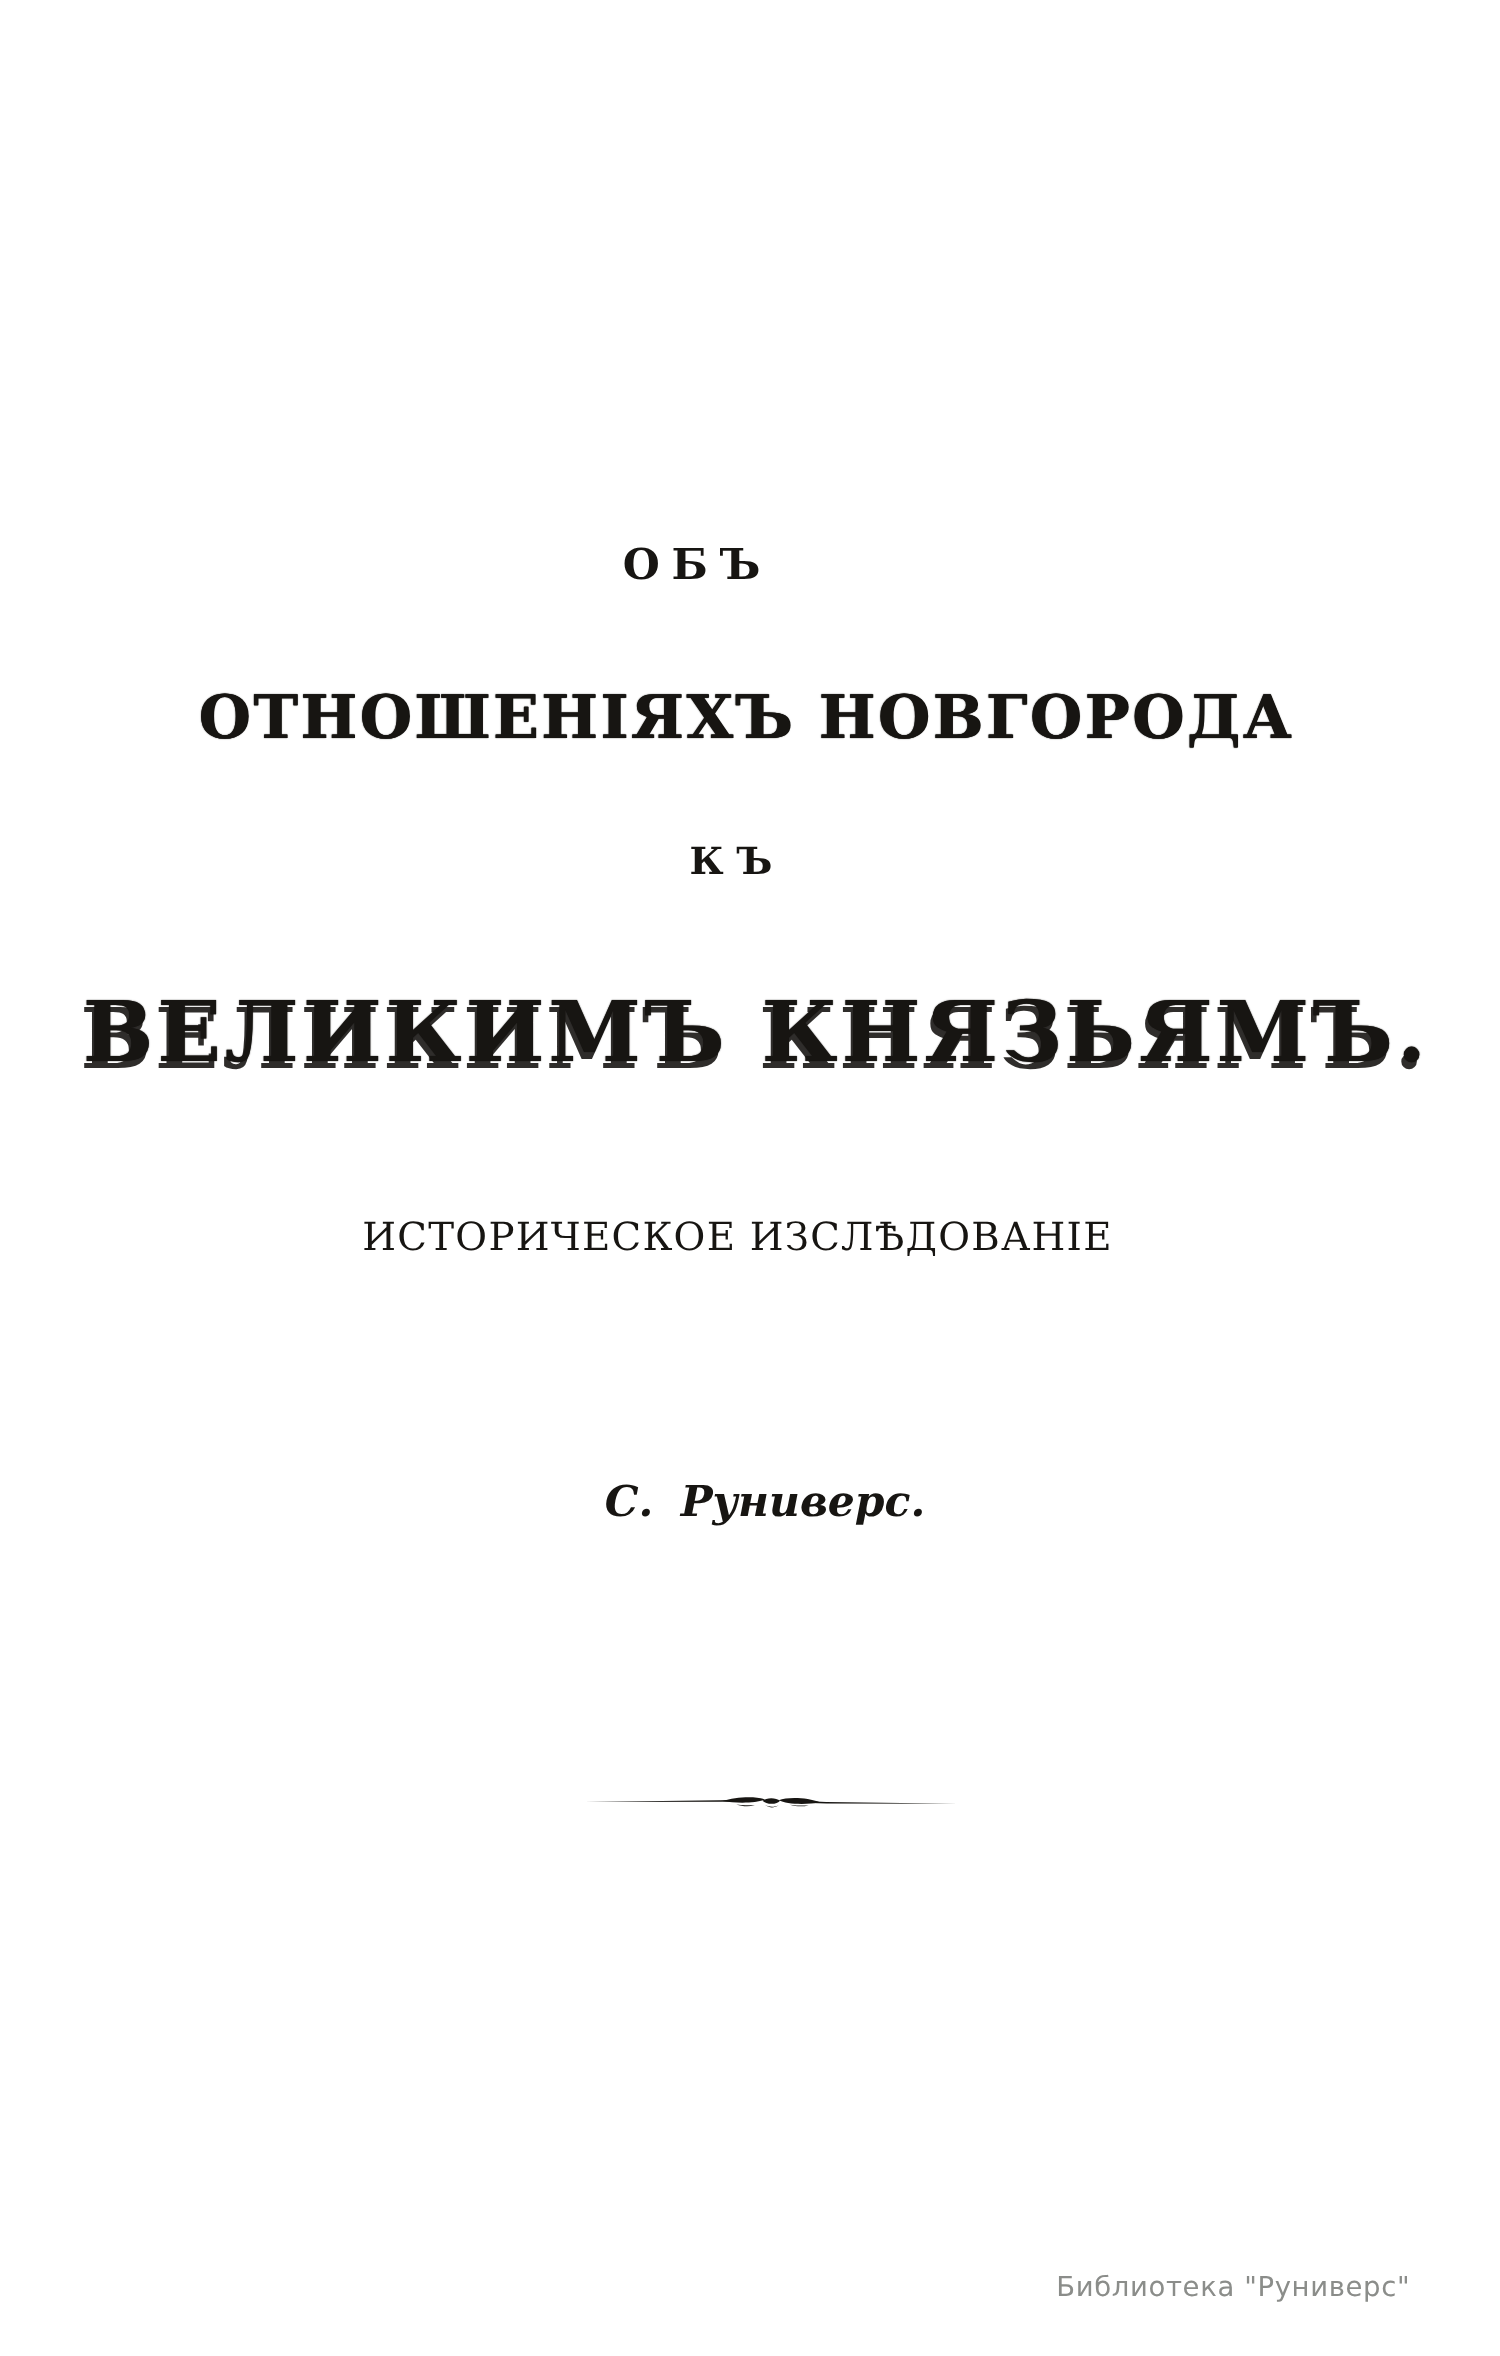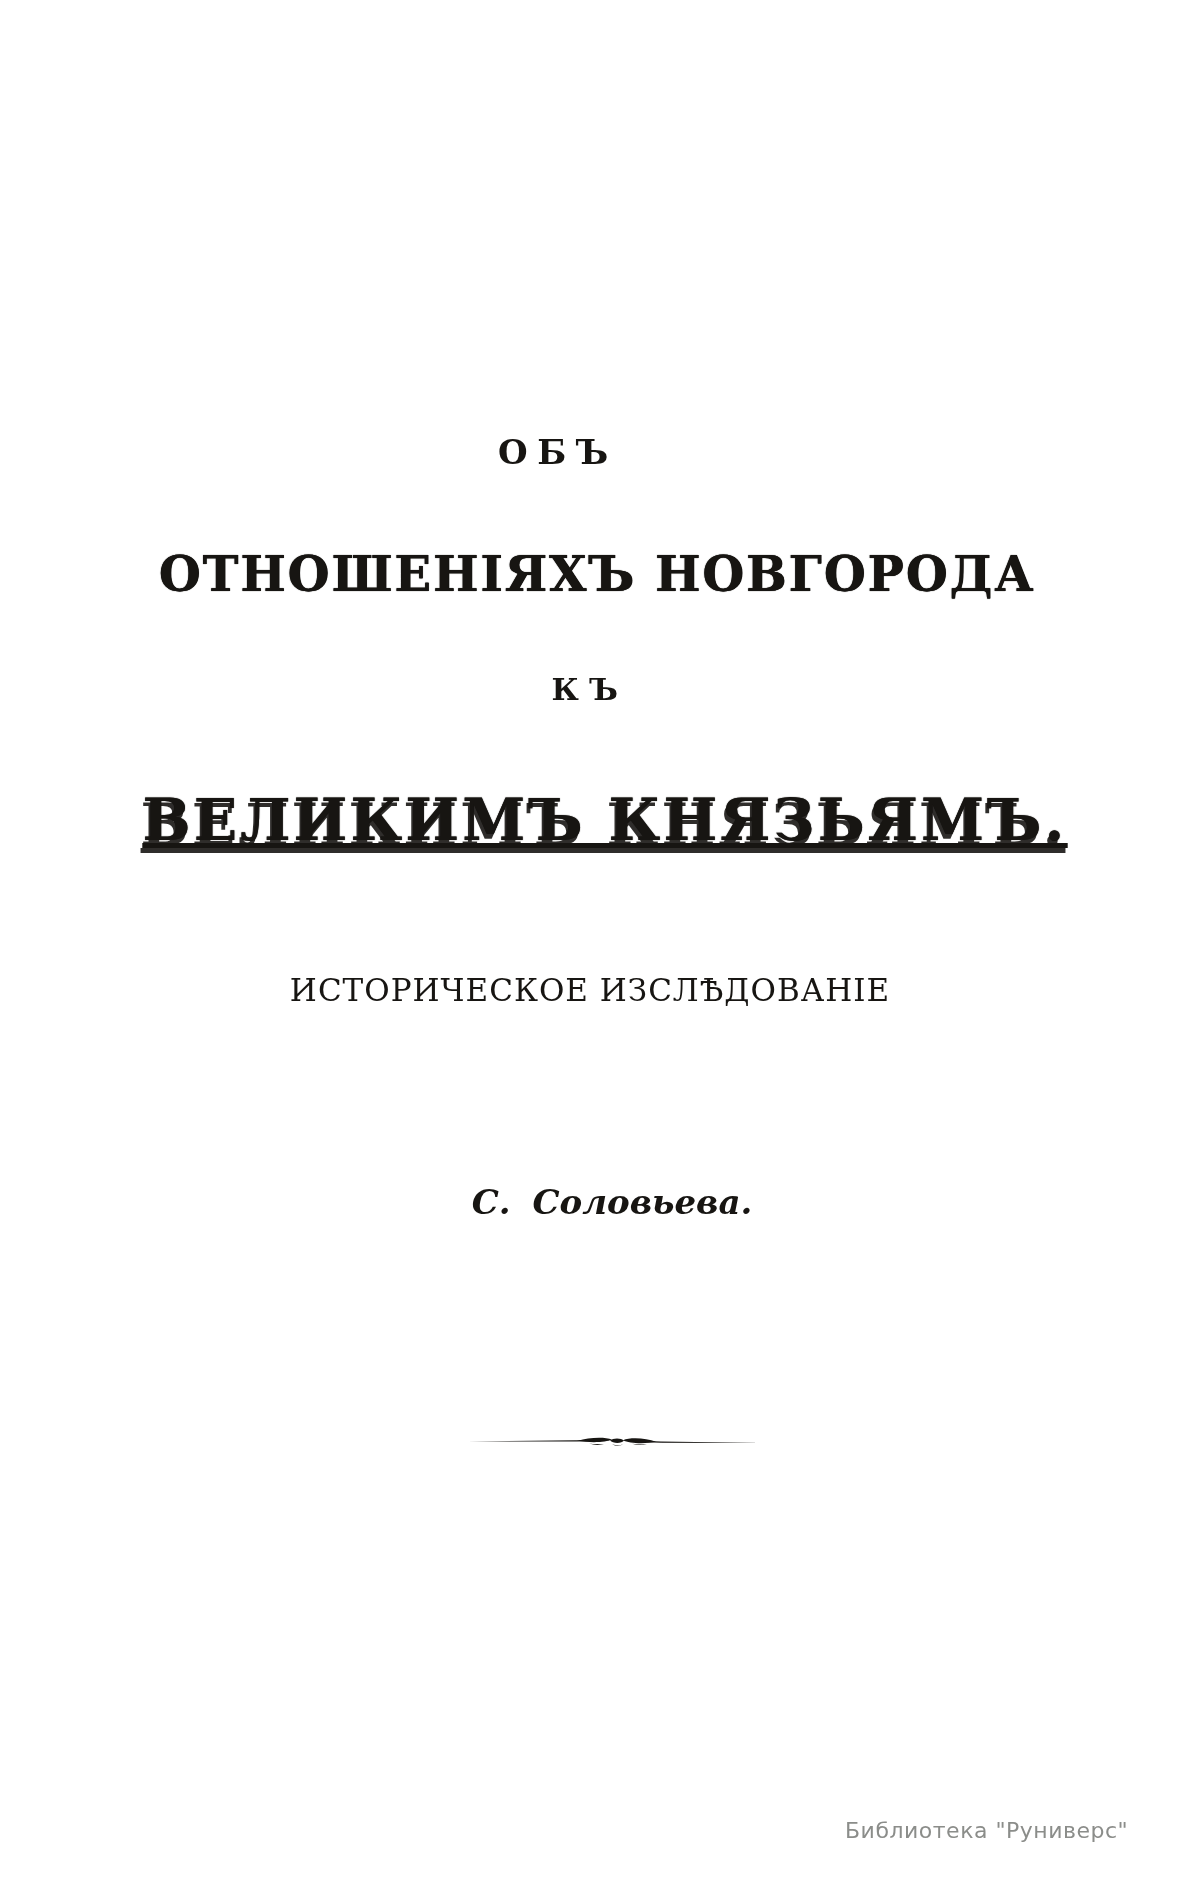--- a/index.html
+++ b/index.html
@@ -42,25 +42,24 @@
   .title-connector {
     top: 672px;
     margin-left: -20px;
     font-size: 30px;
     font-weight: bold;
     letter-spacing: 0.35em;
   }
   .title-ornate {
     top: 786px;
     margin-left: 10px;
-    font-size: 57px;
+    font-size: 67px;
     font-weight: bold;
     letter-spacing: 3px;
     text-shadow: -2px 5px 0 rgba(18,16,14,0.88), 0 0 1px #171512;
-    text-decoration: underline;
   }
   .subtitle {
     top: 972px;
     margin-left: -20px;
     font-size: 31px;
     letter-spacing: 1px;
     font-weight: 500;
   }
   .author {
     top: 1182px;
@@ -96,21 +95,21 @@
   <div class="line title-prefix">ОБЪ</div>
 
   <div class="line title-main">ОТНОШЕНІЯХЪ НОВГОРОДА</div>
 
   <div class="line title-connector">КЪ</div>
 
   <div class="line title-ornate">ВЕЛИКИМЪ КНЯЗЬЯМЪ.</div>
 
   <div class="line subtitle">ИСТОРИЧЕСКОЕ ИЗСЛѢДОВАНІЕ</div>
 
-  <div class="line author">С. Соловьева.</div>
+  <div class="line author">С. Руниверс.</div>
 
   <div class="divider">
     <svg width="302" height="20" viewBox="0 0 302 20" xmlns="http://www.w3.org/2000/svg">
 
       <path d="M2 9.5 L110 8.2 L135 7.6 L135 9.2 L110 9.4 Z" fill="#171512"></path>
 
       <path d="M300 11 L195 9.6 L170 8.4 L170 10 L195 10.8 Z" fill="#171512"></path>
 
       <path d="M112 8.8 C122 5.5 138 4.5 146 7.5 C140 10.5 124 11 112 8.8 Z" fill="#171512"></path>
 

